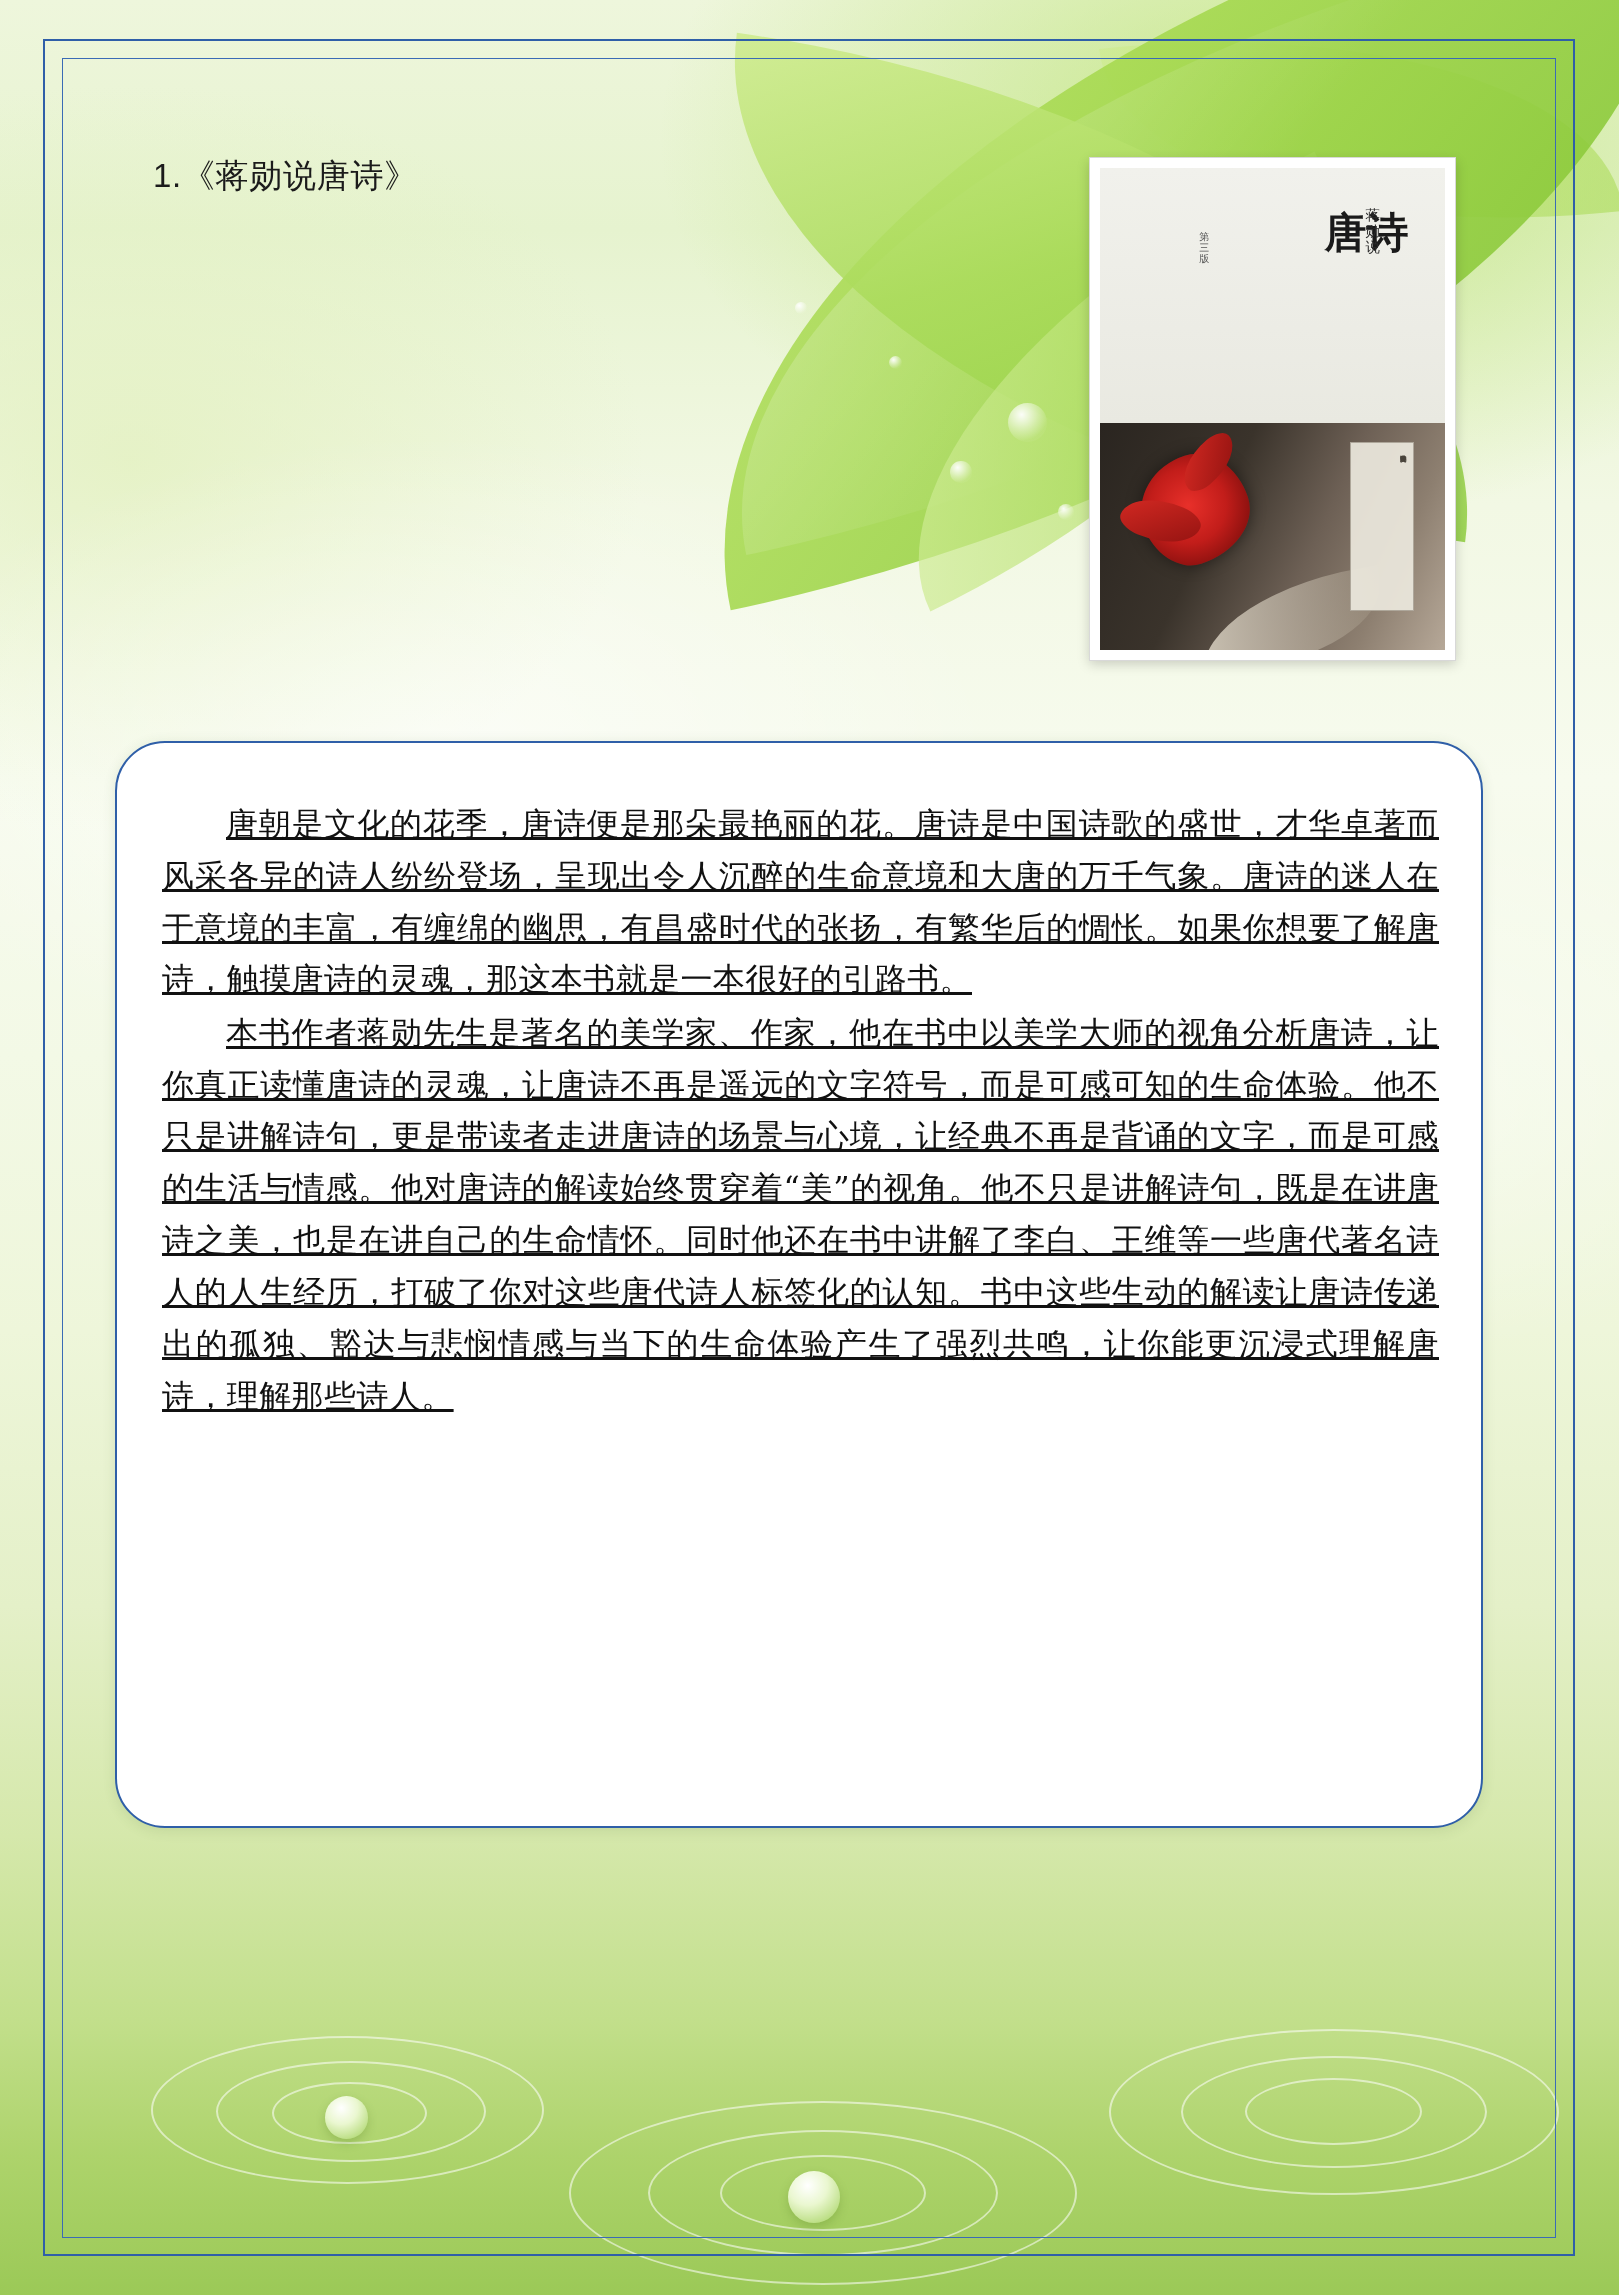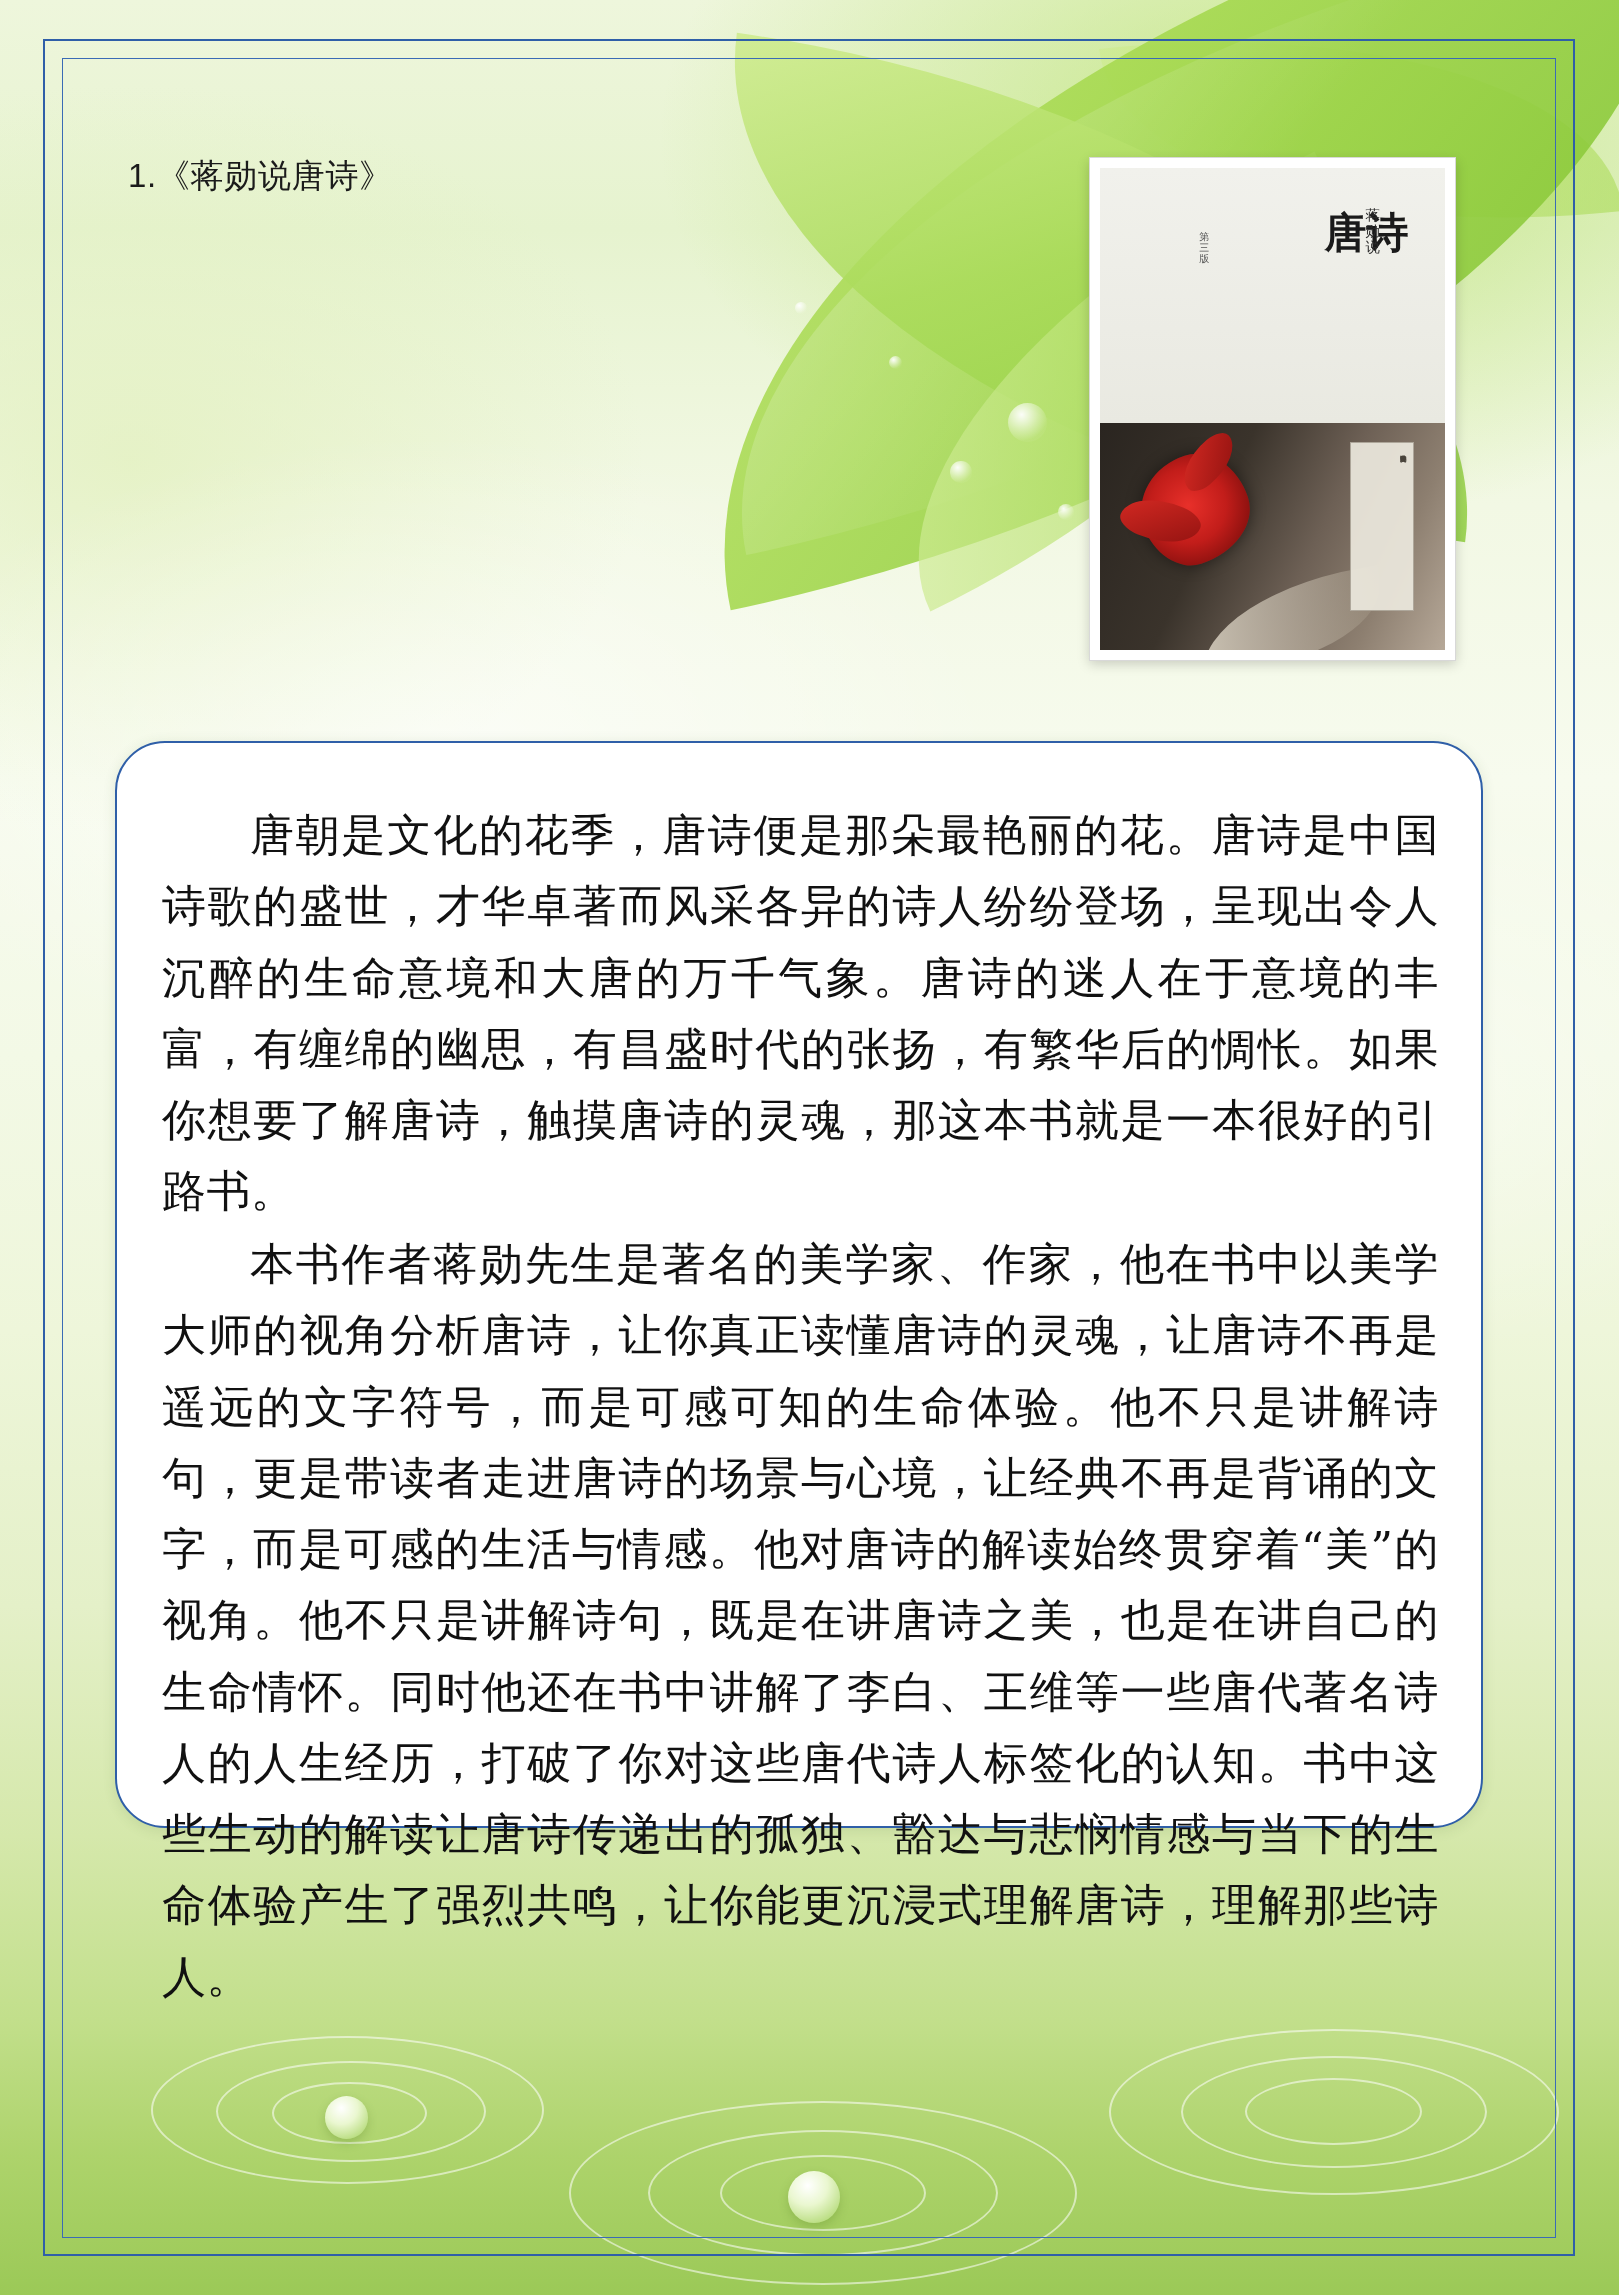--- a/index.html
+++ b/index.html
@@ -135,21 +135,21 @@
     left: 62px; top: 58px;
     width: 1494px; height: 2180px;
     border: 1.4px solid #3a6bb5;
     box-sizing: border-box;
     pointer-events: none;
   }
 
   
   .header {
     position: absolute;
-    left: 128px; top: 154px;
+    left: 153px; top: 154px;
     width: 900px;
   }
   .header-line {
     font-size: 33px;
     line-height: 1.32;
     color: #1b1b1b;
     letter-spacing: 0.7px;
     white-space: pre-wrap;
   }
 
@@ -266,28 +266,29 @@
     box-sizing: border-box;
     box-shadow: 0 2.9px 13px rgba(60,90,40,0.12);
   }
   .card-body {
     position: absolute;
     left: 45px; top: 56px;
     right: 42px;
   }
   .para {
     font-family: "DejaVu Serif", "Liberation Serif", serif;
-    font-size: 44px;
+    font-size: 32px;
     line-height: 1.62;
     color: #111111;
     text-align: justify;
     text-justify: inter-character;
     text-indent: 2em;
     margin: 0 0 1.4px 0;
     letter-spacing: 0.4px;
+    text-decoration: underline;
   }
 
   
   .bottom-band {
     position: absolute;
     left: 0; bottom: 0;
     width: 1620px; height: 374px;
     pointer-events: none;
   }
 </style>

